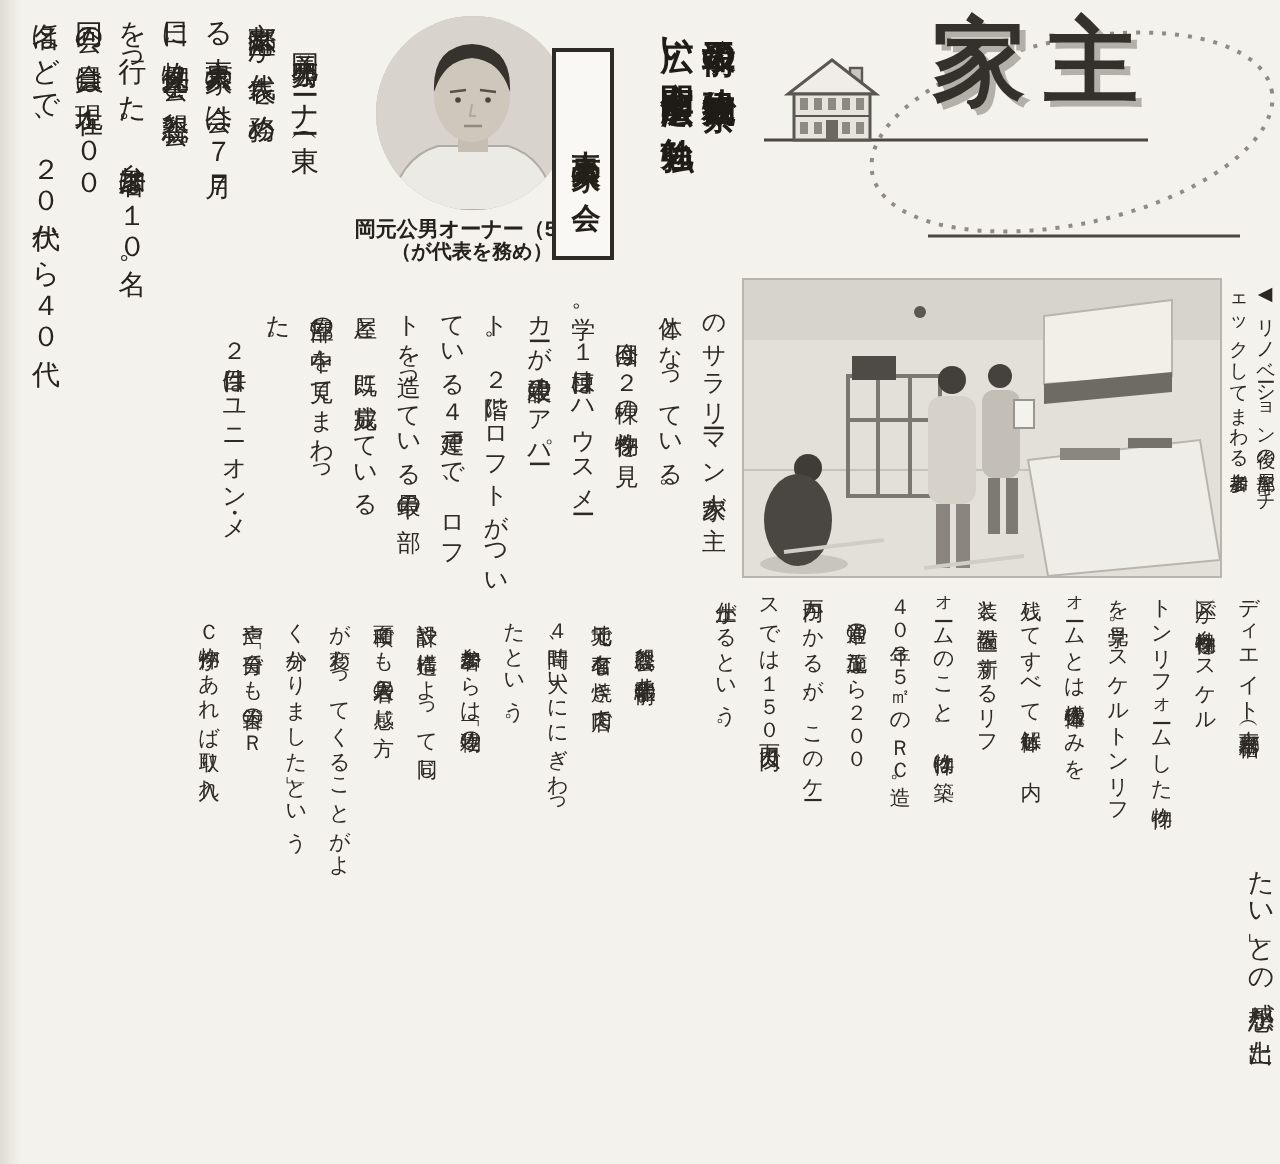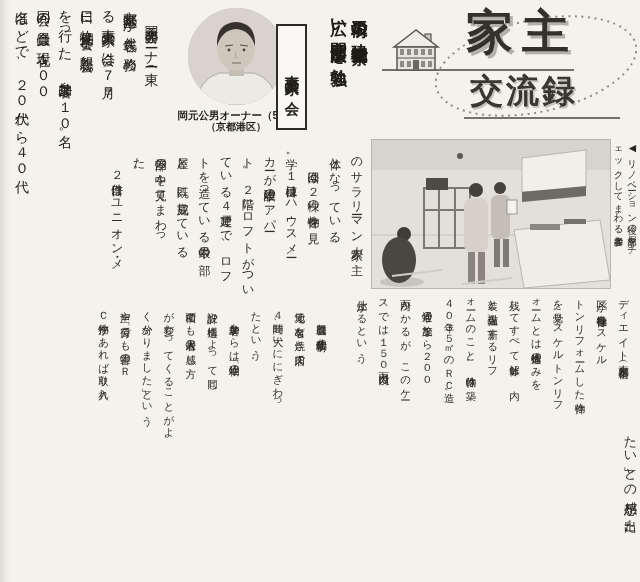--- a/index.html
+++ b/index.html
@@ -83,21 +83,21 @@
         <path d="M29,38 Q28,15 48,14 Q68,15 67,38 Q62,22 48,21 Q34,22 29,38 Z" fill="#36322e"></path>
         <circle cx="41" cy="42" r="1.4" fill="#4a453f"></circle>
         <circle cx="56" cy="42" r="1.4" fill="#4a453f"></circle>
         <path d="M37,38 L45,37 M52,37 L60,38" stroke="#55504a" stroke-width="1.2" fill="none"></path>
         <path d="M44,55 L53,55" stroke="#8f897f" stroke-width="1.3" fill="none"></path>
         <path d="M48,44 L47,50 L50,50" stroke="#b0a99d" stroke-width="1" fill="none"></path>
       </svg>
     </div>
     <figcaption class="pcap">
       <div class="l1">岡元公男オーナー（54）</div>
-      <div class="l2">（京都港区）</div>
+      <div class="l2">（が代表を務め）</div>
     </figcaption>
   </figure>
 
   <div class="jpv section-box">東京大家の会</div>
 
   <div class="jpv headline">竣工前の建物観察で
 広い空間演出法を勉強</div>
 
   <div class="logo">
     <svg width="262" height="132" viewBox="0 0 262 132">
@@ -115,21 +115,20 @@
         <rect x="27" y="19" width="4" height="6" fill="#8d8983"></rect>
         <rect x="34" y="19" width="4" height="6" fill="#8d8983"></rect>
         <rect x="6" y="31" width="4" height="6" fill="#8d8983"></rect>
         <rect x="13" y="31" width="4" height="6" fill="#8d8983"></rect>
         <rect x="27" y="31" width="4" height="6" fill="#8d8983"></rect>
         <rect x="34" y="31" width="4" height="6" fill="#8d8983"></rect>
         <rect x="19" y="30" width="6" height="10" fill="#6b6762"></rect>
       </g>
     </svg>
     <div class="logo-main">家主</div>
-    <div class="logo-sub">交流録</div>
   </div>
 
   <div class="photo">
     <svg width="238" height="148" viewBox="0 0 238 148">
       <rect x="0" y="0" width="238" height="148" fill="#e3e0da"></rect>
       <rect x="0" y="0" width="238" height="30" fill="#d7d4cd"></rect>
       <line x1="0" y1="95" x2="150" y2="95" stroke="#c6c3bc" stroke-width="1"></line>
       <circle cx="88" cy="16" r="3" fill="#5b5752"></circle>
 
       <polygon points="150,18 214,10 214,48 150,52" fill="#f2efe9" stroke="#b8b5ae" stroke-width="1"></polygon>

